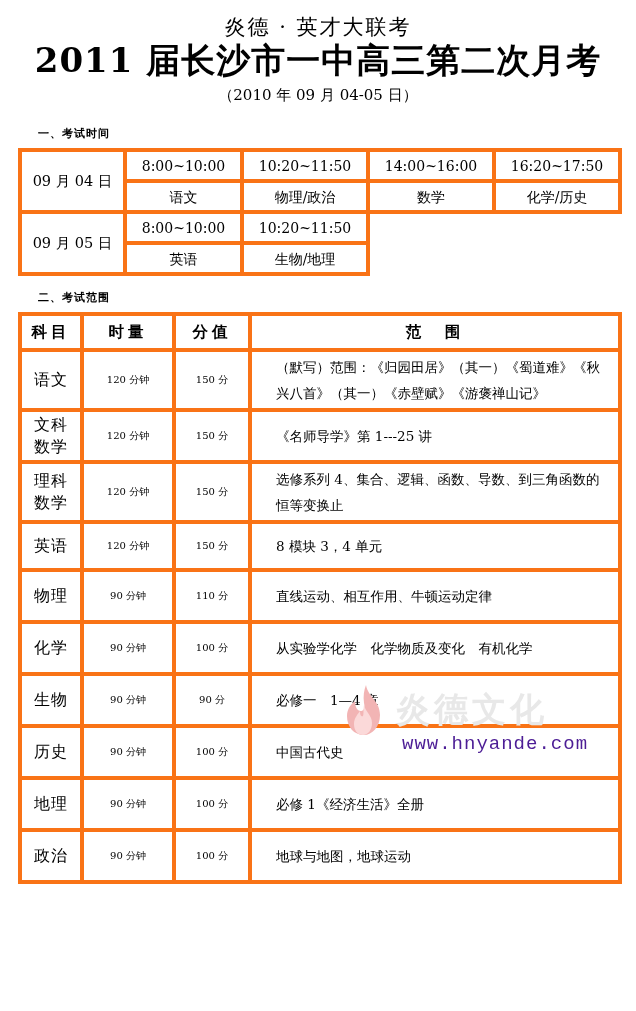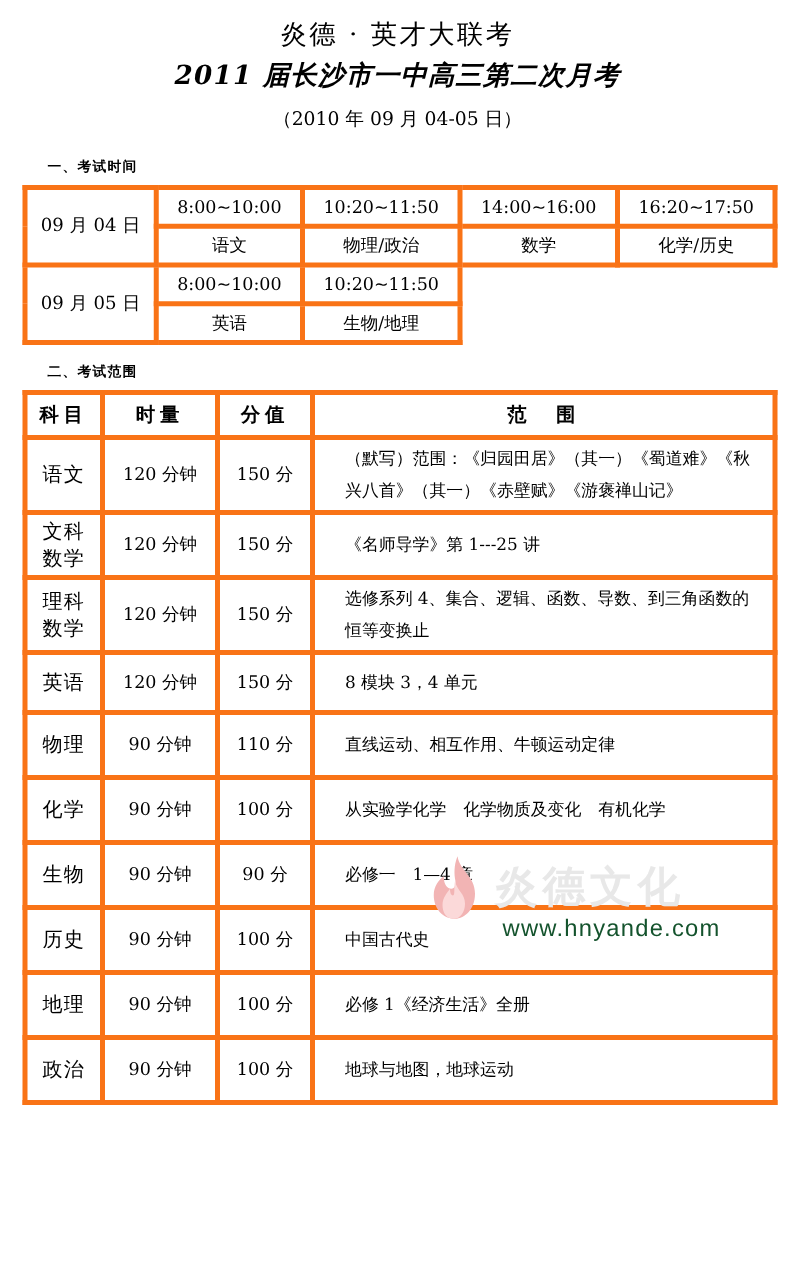--- a/index.html
+++ b/index.html
@@ -26,25 +26,24 @@
     text-align: center;
     padding-top: 12px;
   }
   .title-1 {
     font-size: 21px;
     letter-spacing: 2px;
     font-weight: normal;
     line-height: 30px;
   }
   .title-2 {
-    font-size: 21px;
+    font-size: 34px;
     font-weight: bold;
     line-height: 36px;
     letter-spacing: 1px;
-    font-style: italic;
   }
   .title-3 {
     font-size: 16px;
     font-weight: bold;
     line-height: 30px;
     letter-spacing: 1px;
   }
   .title-4 {
     font-size: 15px;
     line-height: 34px;
@@ -87,21 +86,21 @@
     font-weight: bold;
     letter-spacing: 4px;
     height: 28px;
   }
   .subj {
     font-size: 16px;
     letter-spacing: 1px;
     line-height: 22px;
   }
   .num {
-    font-size: 14px;
+    font-size: 10px;
     margin-left: 21px;
   }
   .scope {
     text-align: left;
     font-size: 13.5px;
     line-height: 26px;
     padding-left: 24px;
     padding-right: 6px;
   }
   .watermark {
@@ -120,23 +119,23 @@
     font-weight: bold;
     color: #e8e8e8;
     letter-spacing: 4px;
     font-family: "DejaVu Serif", "Liberation Serif", serif;
   }
   .wm-url {
     position: absolute;
     left: 84px;
     top: 50px;
     font-size: 19px;
-    color: #14532d;
-    letter-spacing: 1px;
-    font-family: Liberation Sans, sans-serif;
+    color: #4c1d95;
+    letter-spacing: 1px;
+    font-family: Liberation Mono, monospace;
   }
   .wm-flame {
     position: absolute;
     left: 18px;
     top: 0px;
   }
 </style>
 </head>
 <body>
 

